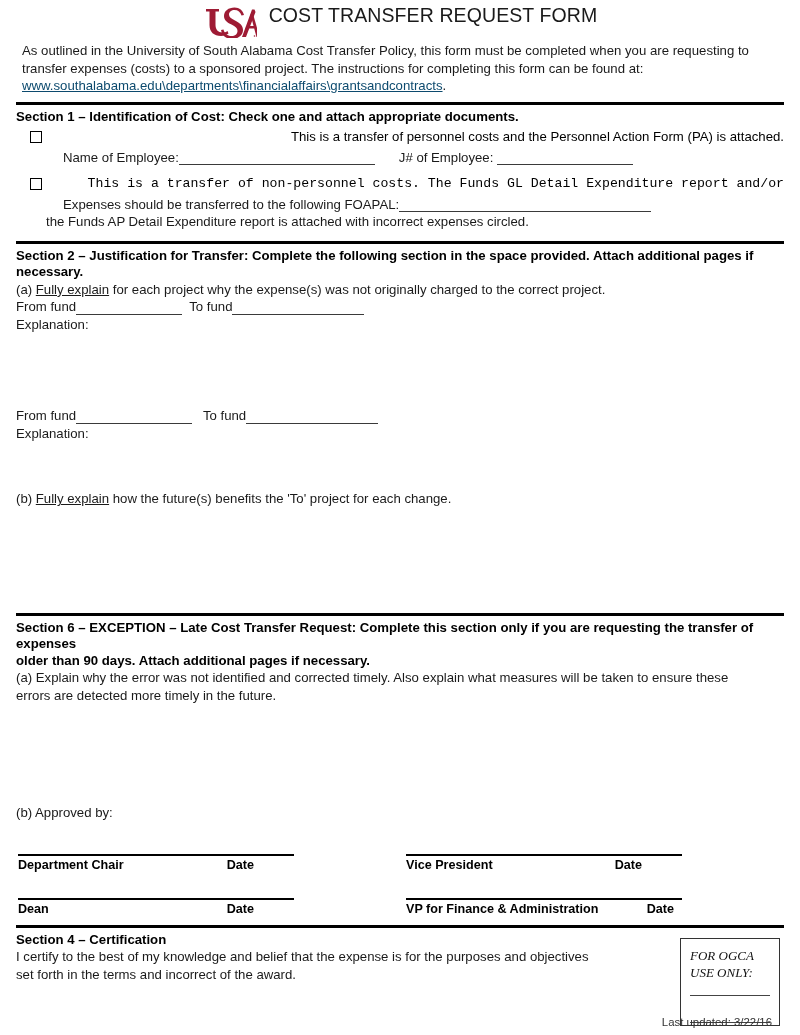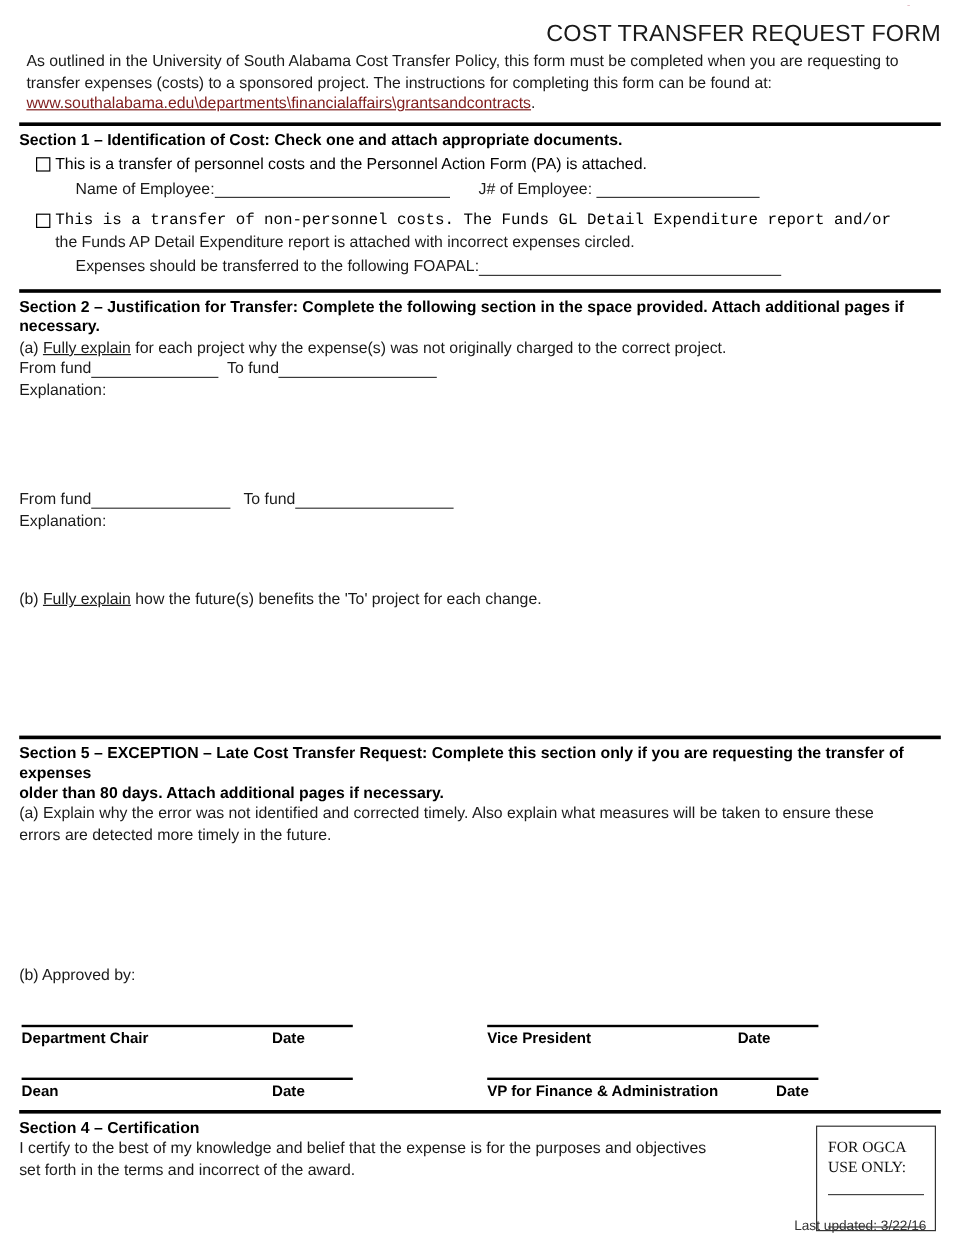--- a/index.html
+++ b/index.html
@@ -18,26 +18,25 @@
     position: relative;
     width: 800px;
     height: 1035px;
     box-sizing: border-box;
     padding: 0 16px;
   }
 
   
   .header {
     display: flex;
-    align-items: flex-end;
+    align-items: flex-start;
     justify-content: center;
     gap: 12px;
     padding-top: 4px;
     height: 36px;
-    flex-direction: column;
   }
   .usa-logo {
     display: block;
     width: 54px;
     height: 34px;
   }
   .form-title {
     font-size: 19.5px;
     letter-spacing: 0.1px;
     color: #1a1a1a;
@@ -45,21 +44,21 @@
   }
 
   .intro {
     font-size: 13.2px;
     line-height: 17.6px;
     color: #1a1a1a;
     margin-top: 2px;
     padding: 0 22px 0 6px;
   }
   .intro .url {
-    color: #7f1d1d;
+    color: #0c4a6e;
     text-decoration: underline;
   }
 
   
   .rule-thick {
     height: 0;
     border-top: 3px solid #000;
     margin: 7px 0 4px 0;
   }
 
@@ -77,20 +76,21 @@
   }
   .u { text-decoration: underline; }
 
   
   .cb-row {
     display: flex;
     align-items: flex-start;
     gap: 4px;
     margin-top: 3px;
     padding-left: 14px;
+    justify-content: space-between;
   }
   .cbox {
     flex: 0 0 auto;
     width: 10px;
     height: 10px;
     border: 1.3px solid #000;
     background: #fff;
     margin-top: 3px;
   }
   .cb-text { font-size: 13.2px; line-height: 17.5px; }
@@ -155,20 +155,21 @@
   .ogca-box {
     width: 100px;
     height: 88px;
     border: 1.3px solid #333;
     box-sizing: border-box;
     padding: 8px 9px 0 9px;
     font-family: "Liberation Serif", serif;
     font-size: 13px;
     line-height: 17px;
     color: #111;
+    font-style: italic;
   }
   .ogca-line {
     border-bottom: 1.3px solid #444;
     height: 0;
     margin-top: 14px;
   }
   .ogca-line.second { margin-top: 26px; }
 
   .last-updated {
     position: absolute;
@@ -214,26 +215,26 @@
   </div>
 
   <div class="body-line indent-2" style="margin-top:3px;">
     <span>Name of Employee:</span><span class="blank bl-name"></span><span class="gap-lg"></span><span>J# of Employee:</span>&nbsp;<span class="blank bl-jnum"></span>
   </div>
 
   <div class="cb-row" style="margin-top:9px;font-family:Liberation Mono, monospace;">
     <span class="cbox"></span>
     <span class="cb-text">This is a transfer of non-personnel costs.  The Funds GL Detail Expenditure report and/or</span>
   </div>
-  <div class="body-line indent-1">the Funds AP Detail Expenditure report is attached with incorrect expenses circled.</div>
-
   <div class="body-line indent-2" style="margin-top:3px;">
     <span>Expenses should be transferred to the following FOAPAL:</span><span class="blank bl-foapal"></span>
   </div>
 
+  <div class="body-line indent-1">the Funds AP Detail Expenditure report is attached with incorrect expenses circled.</div>
+
   <div class="rule-thick" style="margin-top:10px;"></div>
 
   <div class="sec-head">Section 2 – Justification for Transfer: Complete the following section in the space provided.  Attach additional pages if necessary.</div>
 
   <div class="body-line">
     <span>(a) </span><span class="u">Fully explain</span><span> for each project why the expense(s) was not originally charged to the correct project.</span>
   </div>
 
   <div class="body-line">
     <span>From fund</span><span class="blank bl-fund-a"></span>&nbsp; <span>To fund</span><span class="blank bl-fund-b"></span>
@@ -247,22 +248,22 @@
   <div class="body-line">Explanation:</div>
   <div class="space-26"></div>
 
   <div class="body-line" style="margin-top:22px;">
     <span>(b) </span><span class="u">Fully explain</span><span> how the future(s) benefits the 'To' project for each change.</span>
   </div>
   <div class="space-98"></div>
 
   <div class="rule-thick"></div>
 
-  <div class="sec-head">Section 5 – EXCEPTION – Late Cost Transfer Request:  Complete this section only if you are requesting the transfer of expenses</div>
-  <div class="sec-head">older than 80 days.  Attach additional pages if necessary.</div>
+  <div class="sec-head">Section 6 – EXCEPTION – Late Cost Transfer Request:  Complete this section only if you are requesting the transfer of expenses</div>
+  <div class="sec-head">older than 90 days.  Attach additional pages if necessary.</div>
 
   <div class="body-line">(a)  Explain why the error was not identified and corrected timely.  Also explain what measures will be taken to ensure these</div>
   <div class="body-line">errors are detected more timely in the future.</div>
   <div class="space-100"></div>
 
   <div class="body-line">(b)  Approved by:</div>
   <div class="space-28"></div>
 
   <div class="sig-grid">
     <div class="sig-col">

